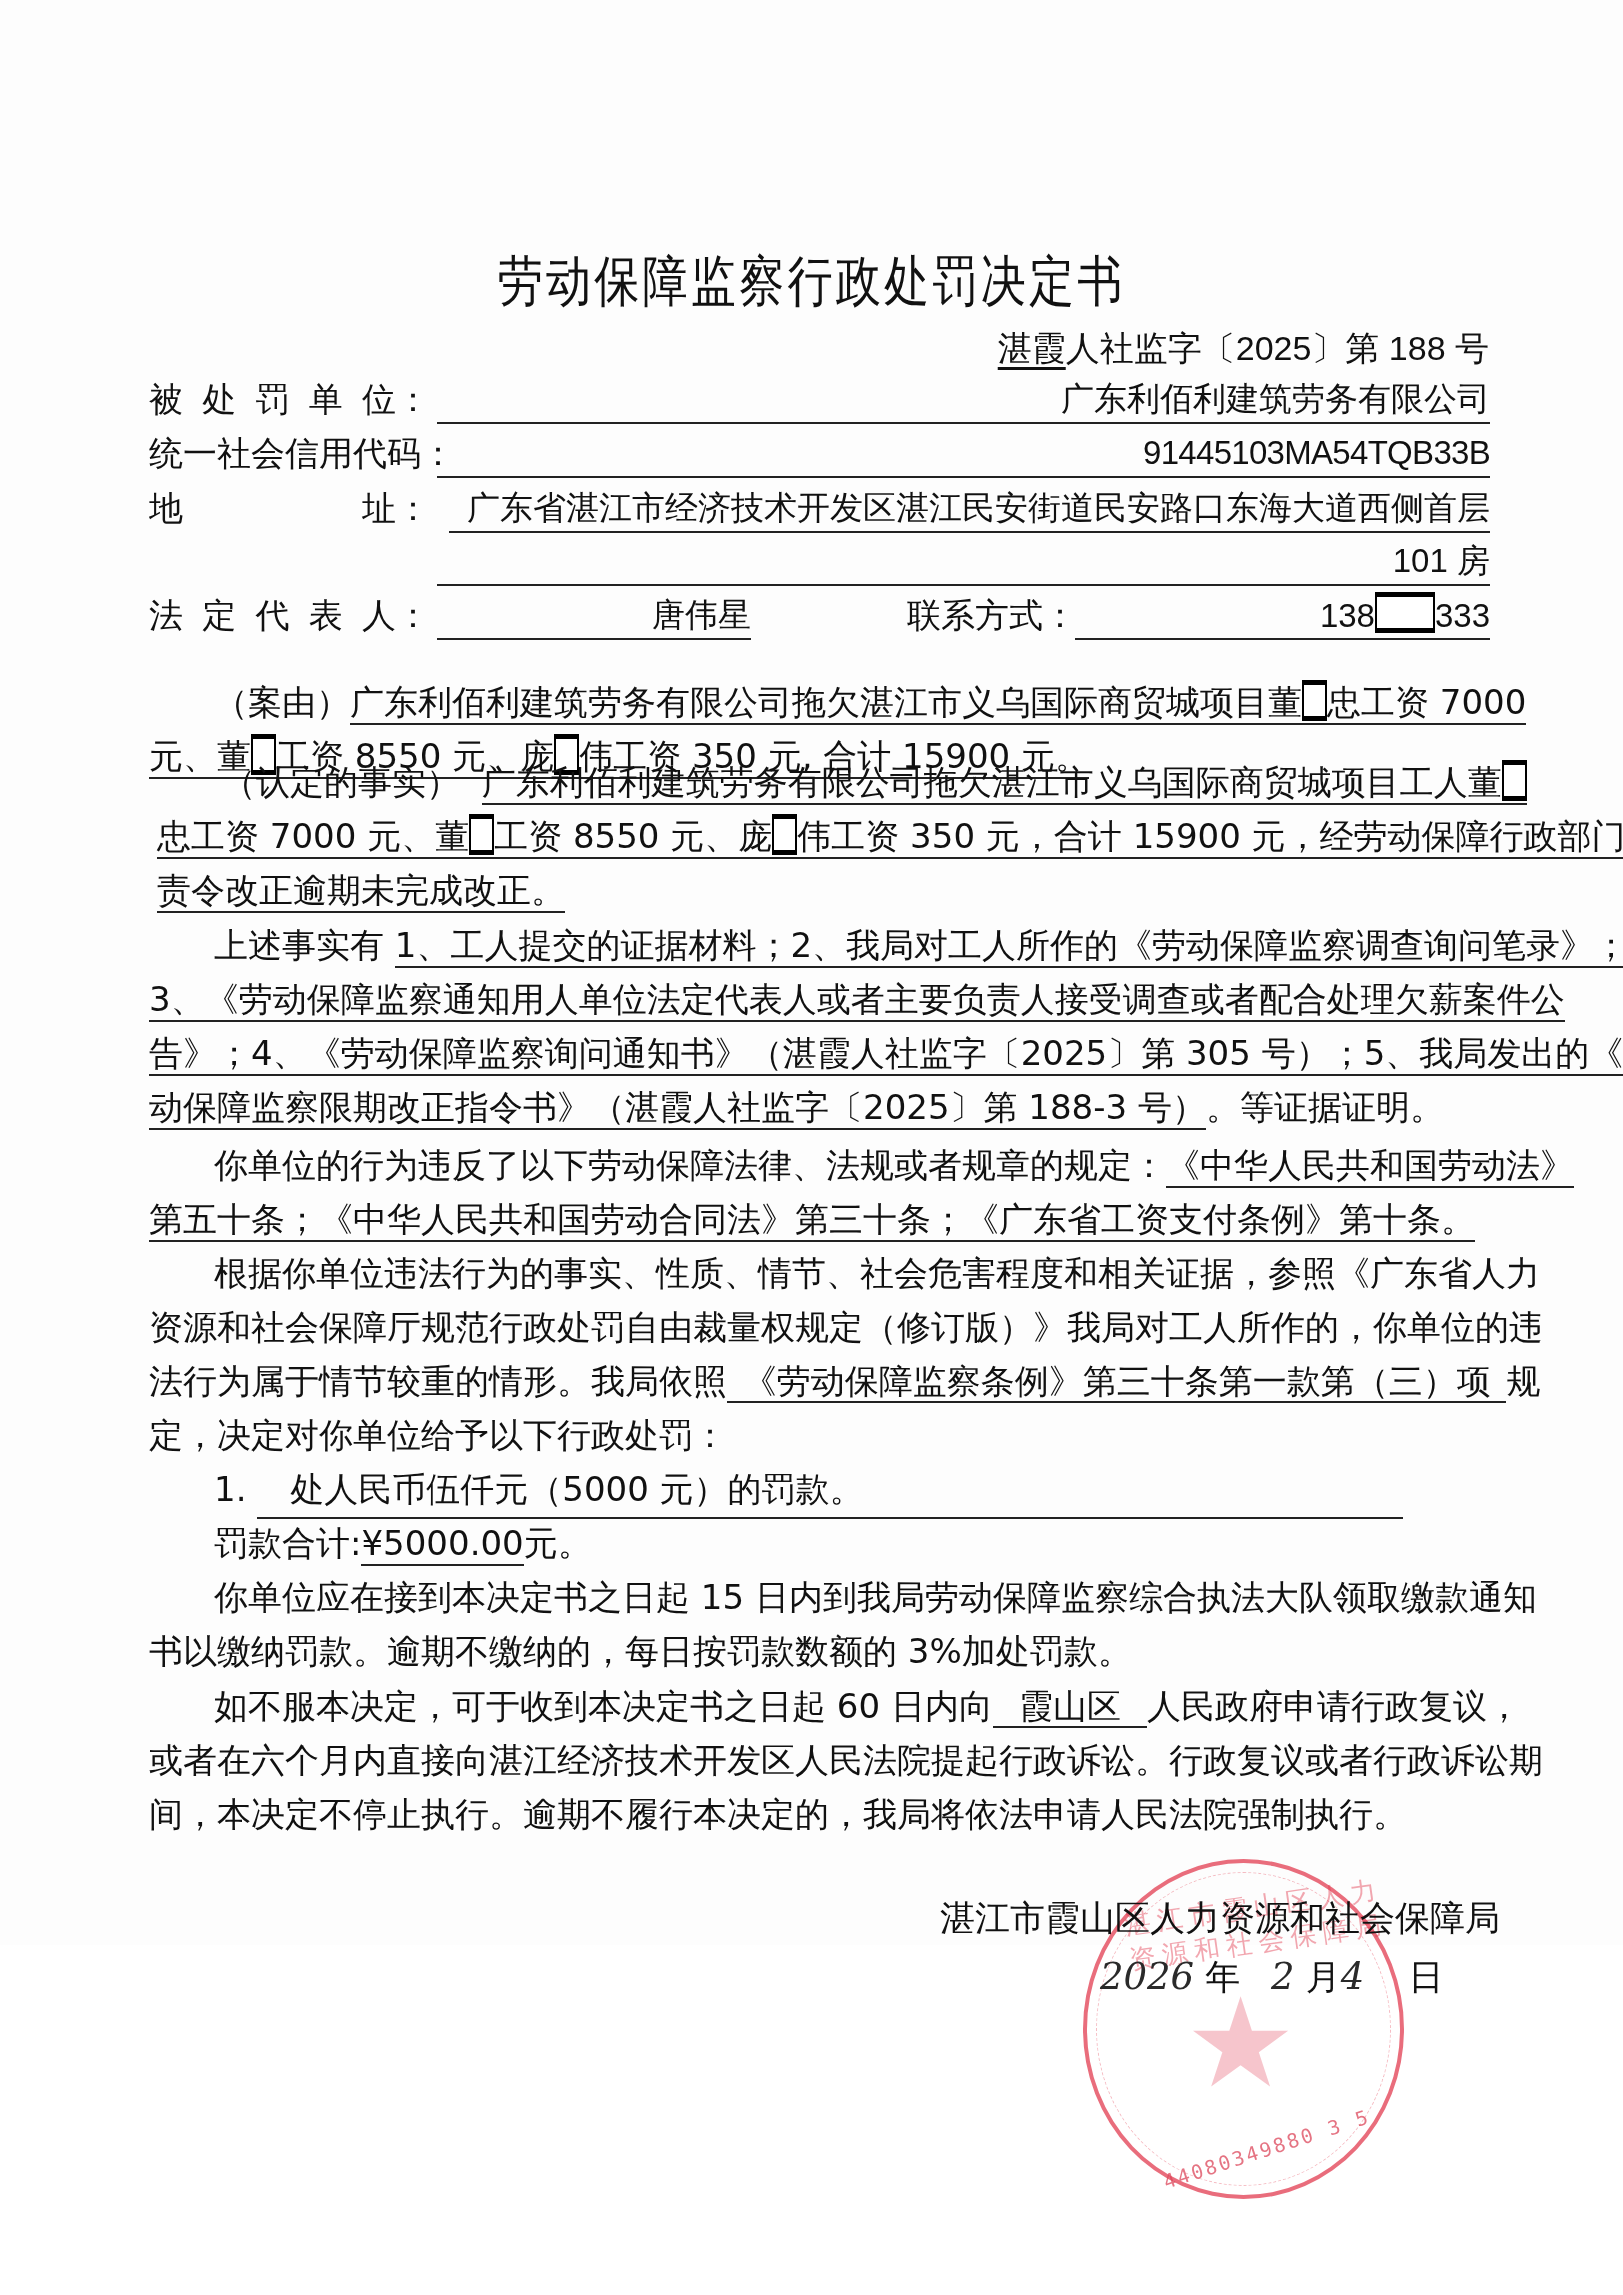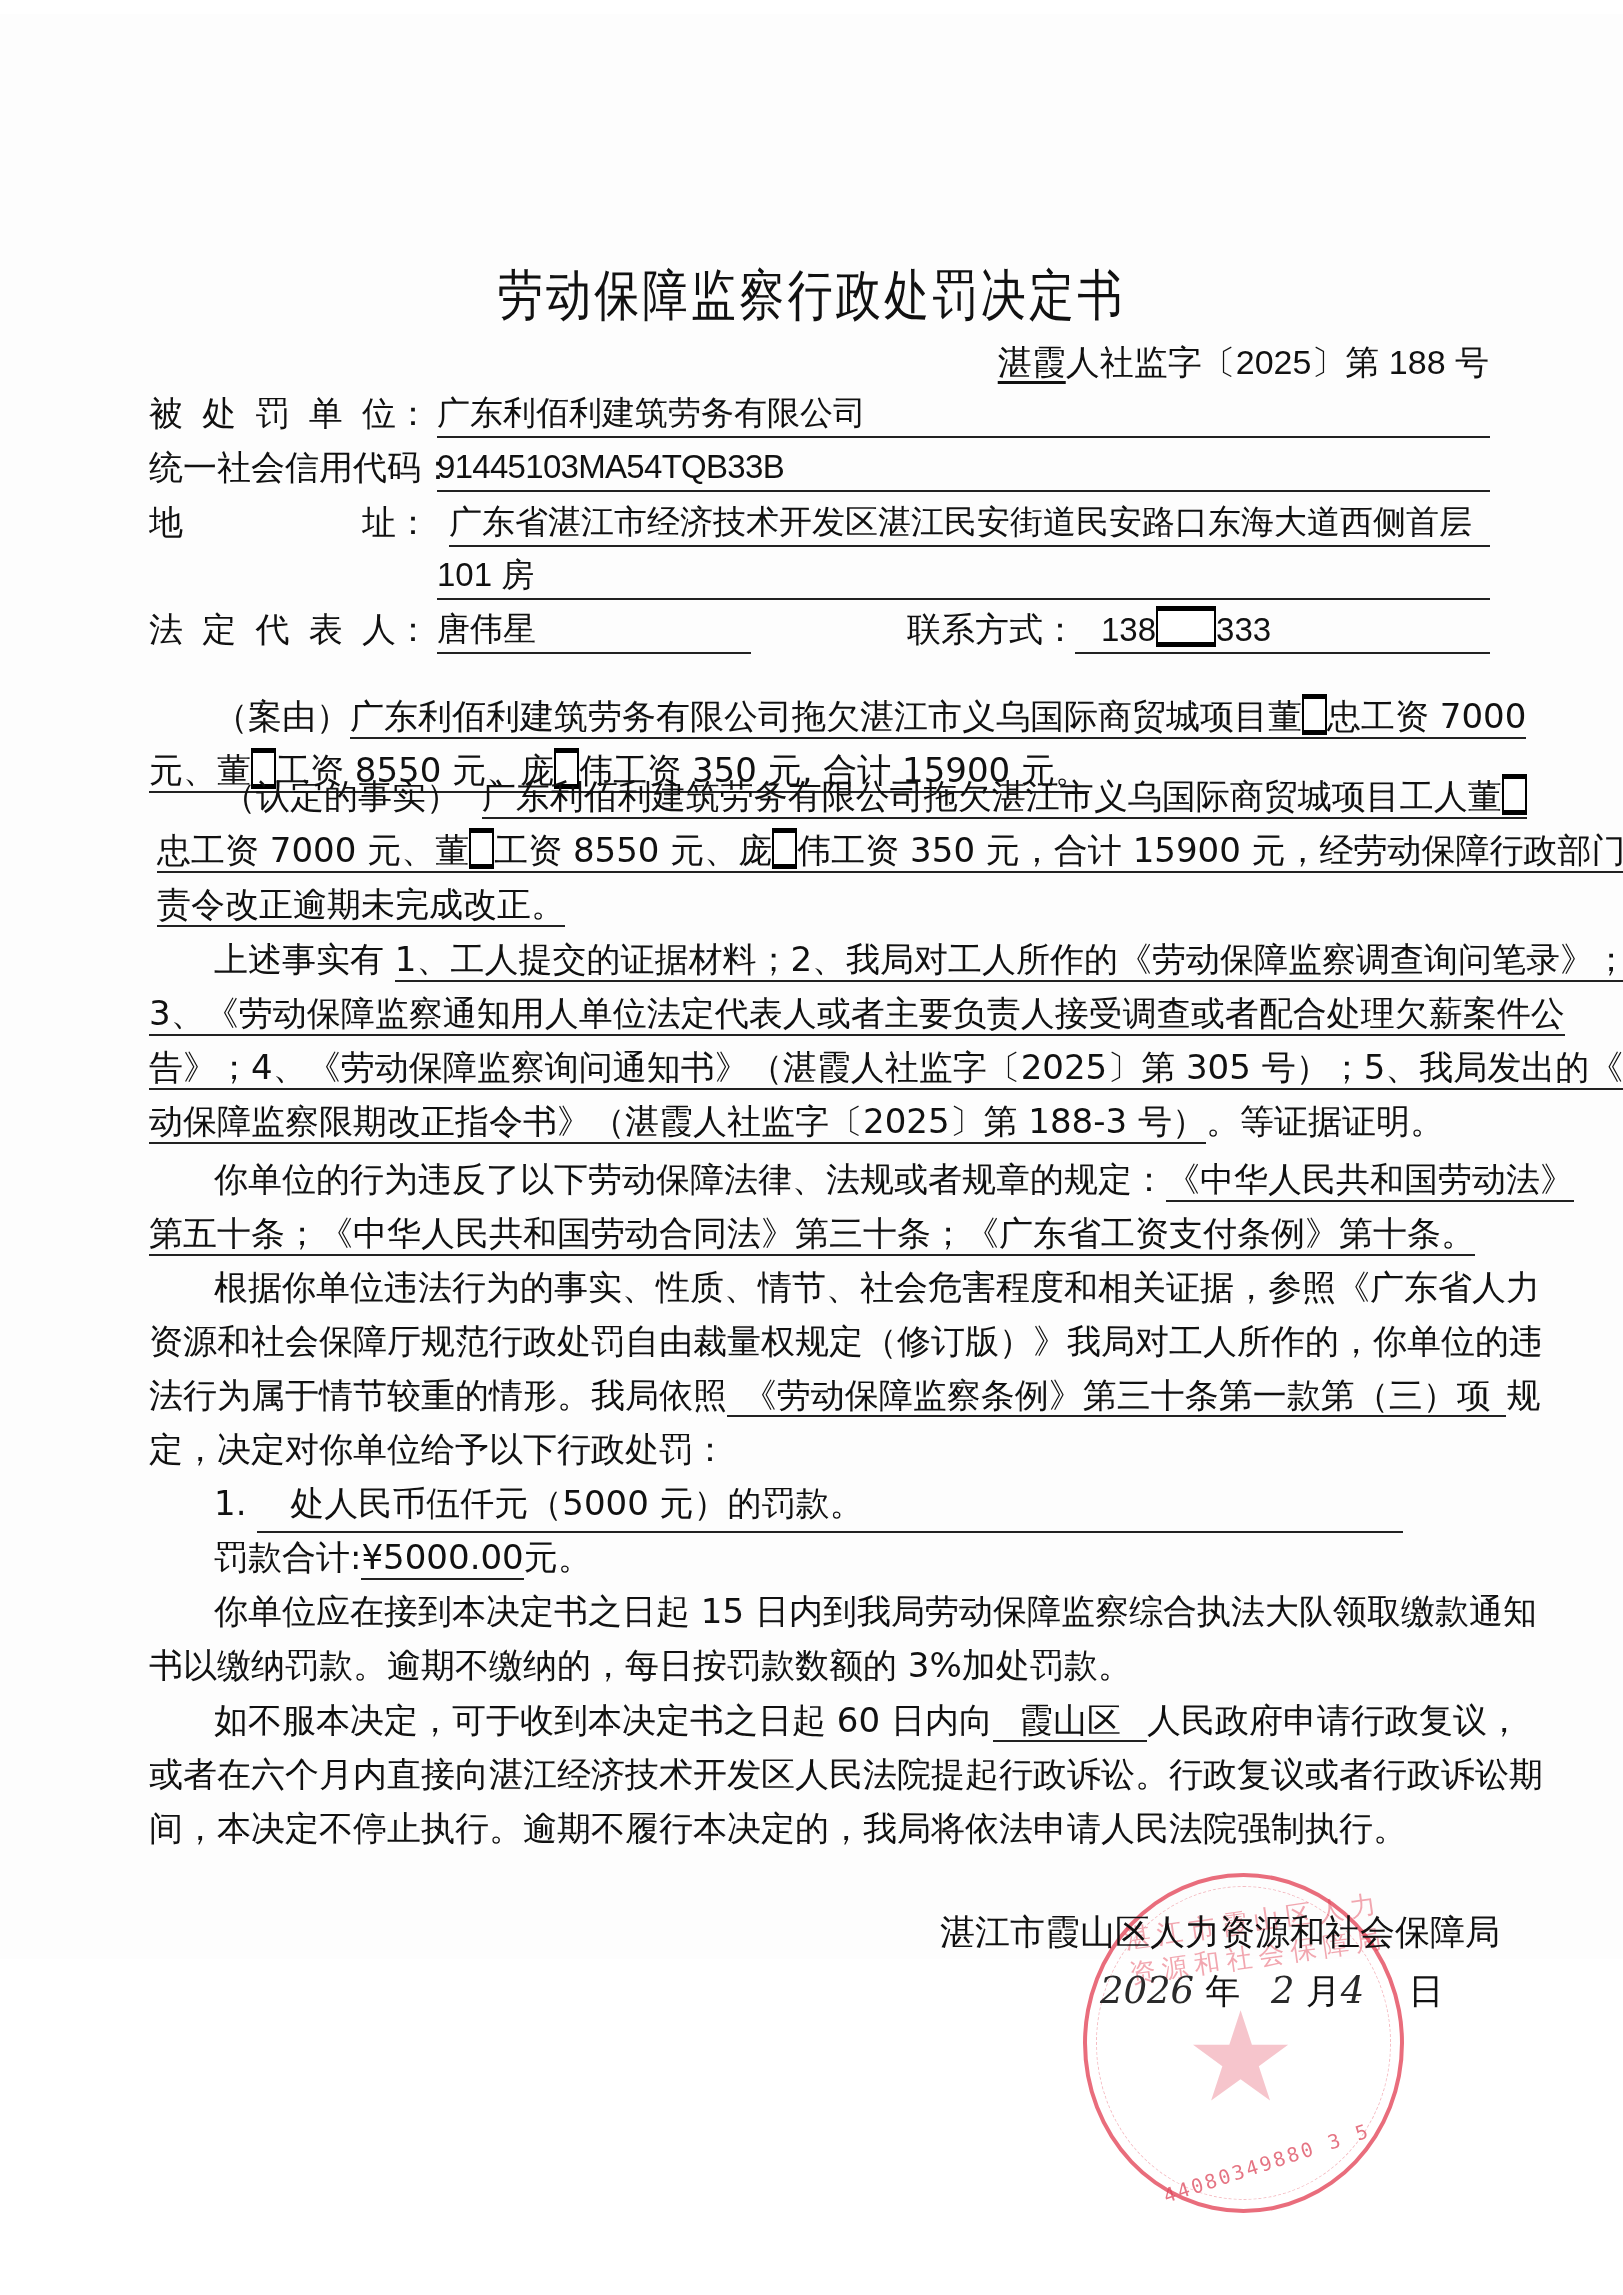--- a/index.html
+++ b/index.html
@@ -1,28 +1,28 @@
 <!DOCTYPE html>
 <html style="font-size:10.5px"><head>
 <meta charset="utf-8">
 <style>
   html, body { margin: 0; padding: 0; background: #ffffff; }
   body { width: 1623px; height: 2295px; position: relative; overflow: hidden;
          font-family: "DejaVu Serif", "Liberation Serif", serif; color: #111; }
-  .page { position: absolute; left: 0; top: 14px; width: 1623px; height: 1945px; background: #fdfdfd; }
+  .page { position: absolute; left: 0; top: 0; width: 1623px; height: 1945px; background: #fdfdfd; }
   .abs { position: absolute; white-space: nowrap; }
   .title { left: 0; width: 1623px; top: 245px; text-align: center; font-size: 55px; letter-spacing: 3.9px;
            font-family: "DejaVu Sans", "Liberation Sans", sans-serif; font-weight: normal; transform: scaleX(0.82); transform-origin: 812px 0; }
   .docno { right: 134px; top: 326px; font-size: 34px; font-family: "Liberation Sans", "DejaVu Sans", sans-serif; }
   .u { text-decoration: underline; text-decoration-thickness: 2.6px; text-underline-offset: 6.5px; }
   .row { position: absolute; left: 149px; height: 46px; font-size: 34px; line-height: 46px; white-space: nowrap; }
   .lbl { display: inline-block; font-family: "DejaVu Serif", "Liberation Serif", serif; }
   .spread { display: inline-flex; justify-content: space-between; width: 281px; }
   .fill { position: absolute; left: 437px; right: 134px; top: 0; height: 46px; border-bottom: 2.6px solid #222;
-          font-family: "Liberation Sans", "DejaVu Sans", sans-serif; font-size: 33px; line-height: 46px; }
+          font-family: "Liberation Sans", "DejaVu Sans", sans-serif; font-size: 33px; line-height: 46px; text-align: right; }
   .fill.cond { letter-spacing: -0.7px; }
   .para { position: absolute; left: 149px; width: 1341px; font-size: 34px; line-height: 54px;
           font-family: "DejaVu Sans", "Liberation Sans", sans-serif; text-align: justify; }
   .para .ln { display: block; white-space: nowrap; height: 54px; overflow: visible; }
   .indent { padding-left: 65px; }
   .ul { border-bottom: 2.6px solid #222; padding-bottom: 1.3px; }
   .redact { display: inline-block; width: 25px; height: 41px; border: 2px solid #000; border-top-width: 5.2px; border-bottom-width: 5.2px; background: #fff; vertical-align: -6.5px; box-sizing: border-box; }
   .redact.wide { width: 60px; }
   .sign { position: absolute; font-family: "DejaVu Sans", "Liberation Sans", sans-serif; font-size: 35px; white-space: nowrap; }
   .hand { font-family: "DejaVu Serif", serif; font-style: italic; color: #2a2a2a; font-size: 37px; margin-top: 20px; }

